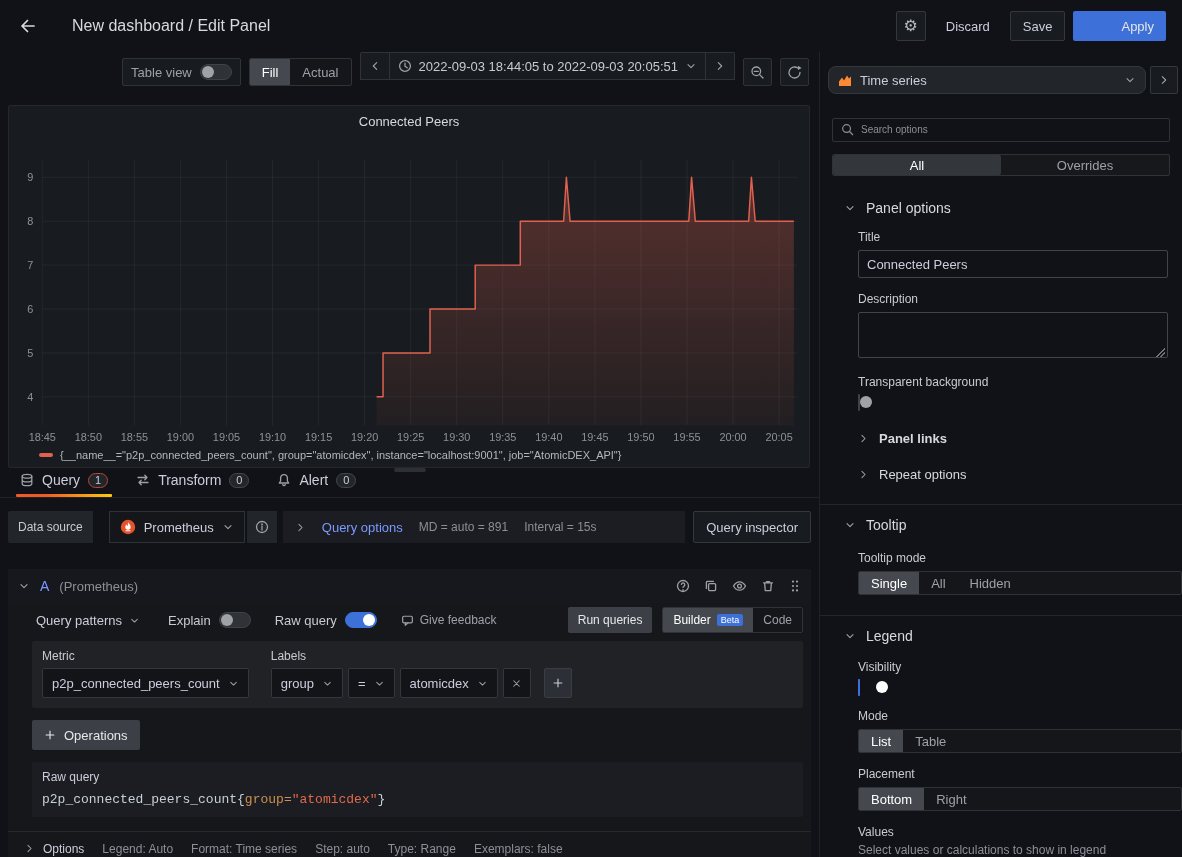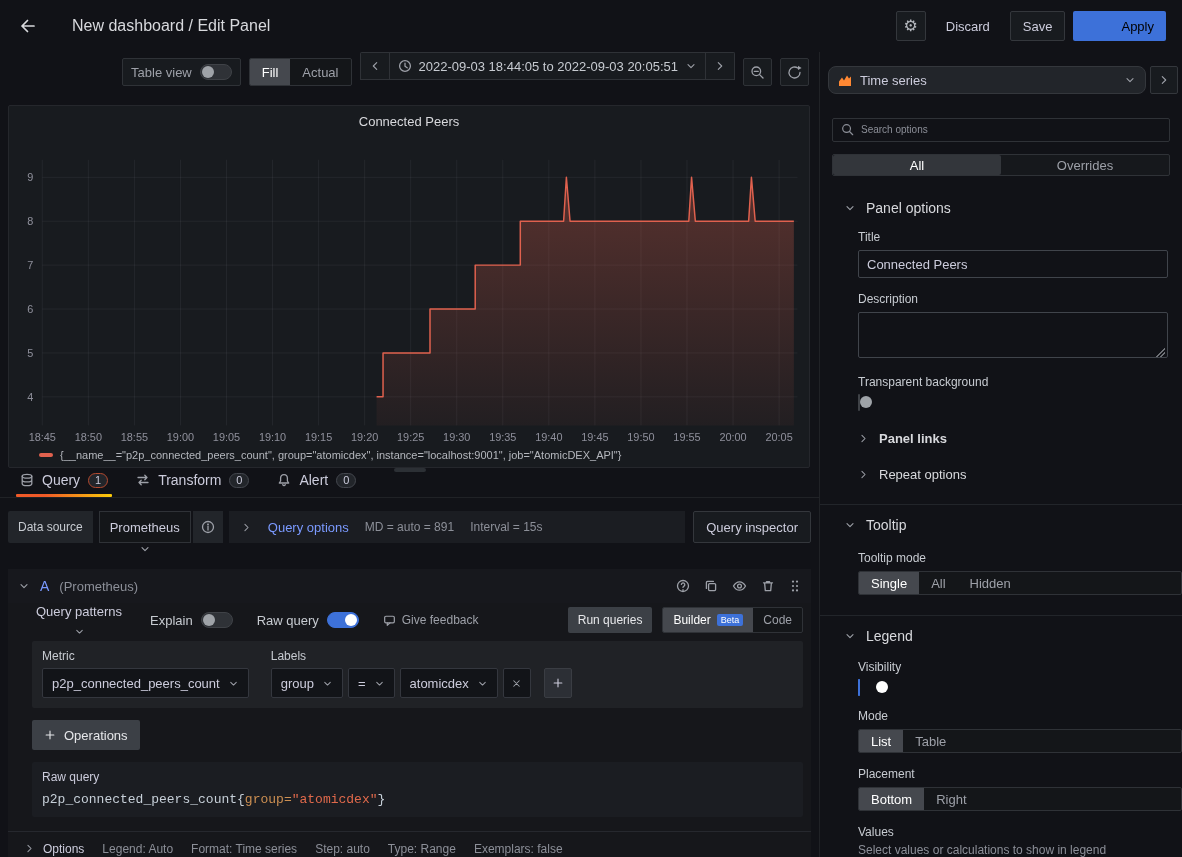--- a/index.html
+++ b/index.html
@@ -10,21 +10,21 @@
   button { font-family:inherit; font-size:13px; color:#ccccdc; background:none; border:none; cursor:pointer; }
 
   
   .app-header { height:52px; display:flex; align-items:center; padding:0 16px 0 12px; background:#111217; }
   .back-btn { width:32px; height:32px; display:flex; align-items:center; justify-content:center; color:#d8d9dd; }
   .page-title { font-size:16px; font-weight:500; color:#d8d9dd; margin-left:28px; }
   .hdr-right { margin-left:auto; display:flex; align-items:center; gap:8px; }
   .btn { height:30px; padding:0 12px; border-radius:2px; display:inline-flex; align-items:center; gap:6px; }
   .btn-secondary { border:1px solid #34373c; background:#181b1f; }
   .btn-text { background:none; }
-  .btn-primary { background:#3d71d9; color:#000000;padding-left:48px; }
+  .btn-primary { background:#3d71d9; color:#e5e5e5;padding-left:48px; }
   .icon-btn { width:30px; padding:0; justify-content:center; color:#9da0a8; }
   .gear-glyph { font-size:16px; line-height:1; color:#b4b7bd; }
 
   
   .workbench { display:flex; height:805px; }
   .left-pane { width:819px; display:flex; flex-direction:column; }
   .sidebar { width:363px; border-left:1px solid #202226; display:flex; flex-direction:column; overflow:hidden; }
 
   
   .panel-toolbar { height:44px; display:flex; align-items:center; justify-content:flex-end; gap:8px; padding:0 10px; }
@@ -58,36 +58,36 @@
   .etab { display:flex; align-items:center; gap:8px; padding:0 12px 9px 12px; color:#9da0a8; position:relative; }
   .etab .tlabel { color:#ccccdc; font-size:14px; }
   .etab.active::after { content:""; position:absolute; left:8px; right:8px; bottom:0; height:3px;
       background:linear-gradient(90deg,#f05a28 30%,#fbca0a 99%); border-radius:1px; }
   .count-badge { min-width:20px; height:15px; padding:0 5px; border-radius:8px; border:1px solid #44474e; background:#22252a; font-size:11px; display:inline-flex; align-items:center; justify-content:center; color:#ccccdc; }
   .count-badge.hot { border-color:#b3492f; }
 
   
   .ds-row { display:flex; align-items:center; margin:13px 8px 0 8px; height:32px; }
   .ds-label { height:32px; display:flex; align-items:center; padding:0 10px; background:#22252a; border-radius:2px 0 0 2px; font-size:12px; color:#c7cbd1; }
-  .ds-picker { height:32px; display:flex; align-items:center; gap:8px; padding:0 10px; background:#141619; border:1px solid #2f3237; margin-left:6px;flex-direction:column; }
+  .ds-picker { height:32px; display:flex; align-items:center; gap:8px; padding:0 10px; background:#141619; border:1px solid #2f3237; margin-left:16px; }
   .ds-info { width:30px; height:32px; display:flex; align-items:center; justify-content:center; background:#22252a; margin-left:2px; color:#9da0a8; }
   .qopts-bar { flex:1; height:32px; display:flex; align-items:center; gap:16px; background:#1b1d22; margin-left:6px; padding:0 12px; color:#9da0a8; }
   .qopts-link { color:#7b9aff; font-size:13px; }
   .qopts-meta { font-size:12px; color:#8c8f98; }
   .qi-btn { margin-left:8px; height:32px; }
 
   
   .query-card { margin:26px 8px 0 8px; background:#16171b; border-radius:2px; }
   .qa-header { height:34px; display:flex; align-items:center; gap:10px; padding:0 10px; background:#17181d; }
   .ref-id { color:#7b9aff; font-size:14px; font-weight:500; }
   .ds-hint { color:#8c8f98; font-size:13px; }
   .qa-actions { margin-left:auto; display:flex; align-items:center; gap:14px; color:#9da0a8; }
   .q-body { padding:0 8px 4px 24px; }
   .q-toolbar { height:30px; display:flex; align-items:center; gap:10px; margin-top:2px; }
-  .qp-btn { display:flex; align-items:center; gap:7px; color:#ccccdc; padding:0 4px;flex-direction:column; }
+  .qp-btn { display:flex; align-items:center; gap:7px; color:#ccccdc; padding:0 4px; }
   .tgl-field { display:flex; align-items:center; gap:8px; margin-left:14px; color:#c7cbd1; }
   .feedback { display:flex; align-items:center; gap:6px; color:#9da0a8; font-size:12px; margin-left:14px; }
   .run-btn { margin-left:auto; height:26px; background:#3c4046; border-radius:2px; padding:0 10px; font-size:12px; color:#e6e7ea; }
   .mode-group { height:26px; }
   .mode-group .seg { padding:0 10px; font-size:12px; gap:6px; }
   .beta-badge { background:#3d71d9; color:#fff; font-size:9px; padding:1px 4px; border-radius:2px; }
 
   .builder-block { background:#202226; border-radius:2px; margin-top:6px; padding:8px 10px 10px 10px; display:flex; gap:22px; }
   .field-label { font-size:12px; color:#c7cbd1; margin-bottom:5px; }
   .sel { height:30px; background:#121418; border:1px solid #34373e; border-radius:2px; display:inline-flex; align-items:center; gap:8px; padding:0 9px; color:#ccccdc; }

